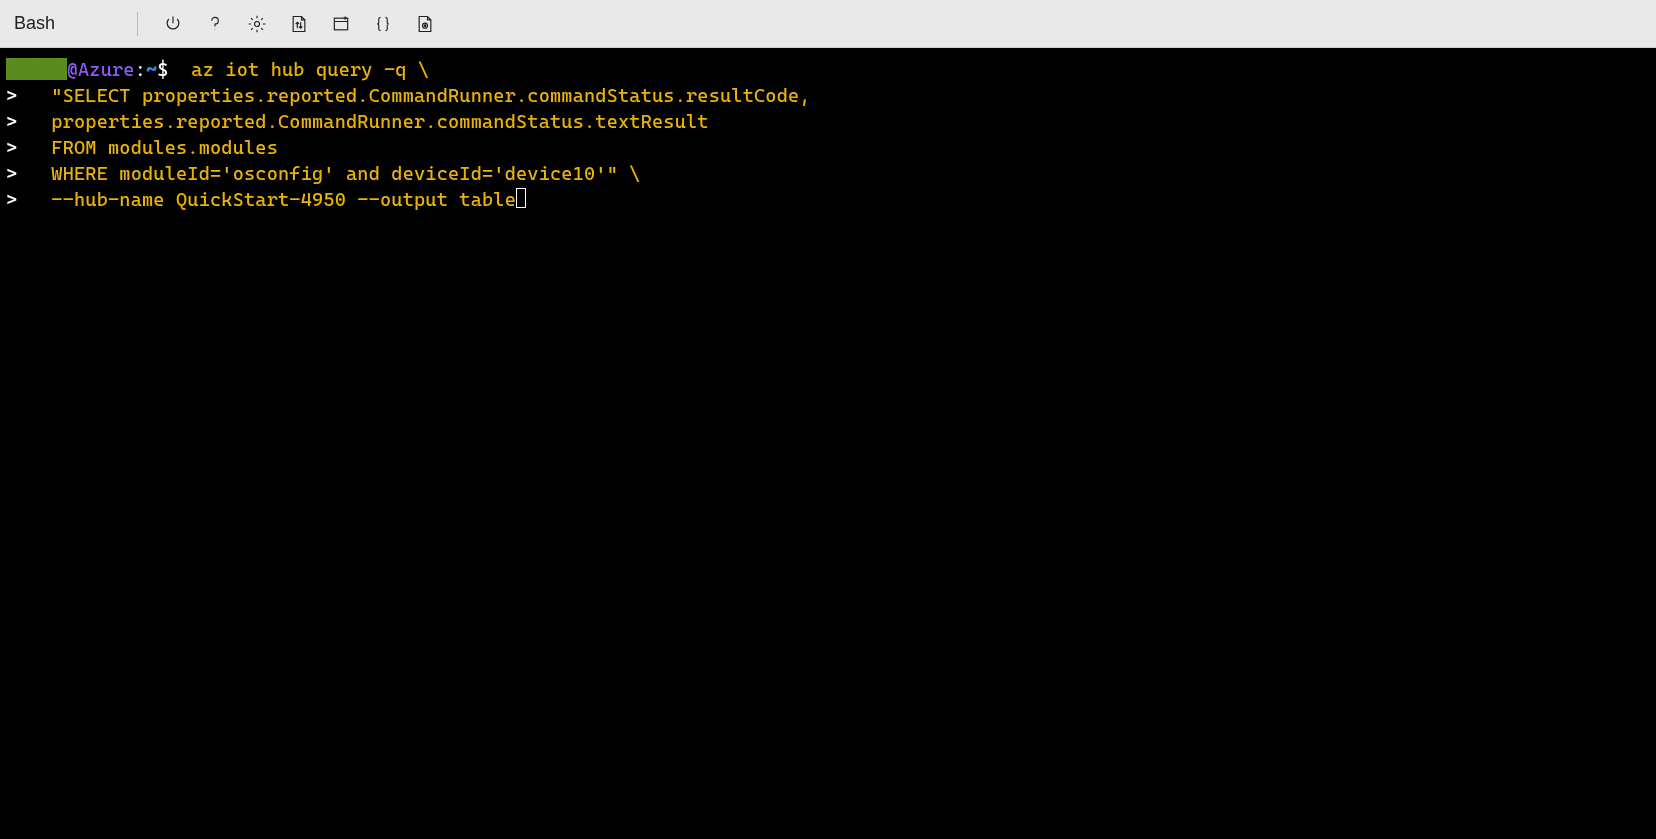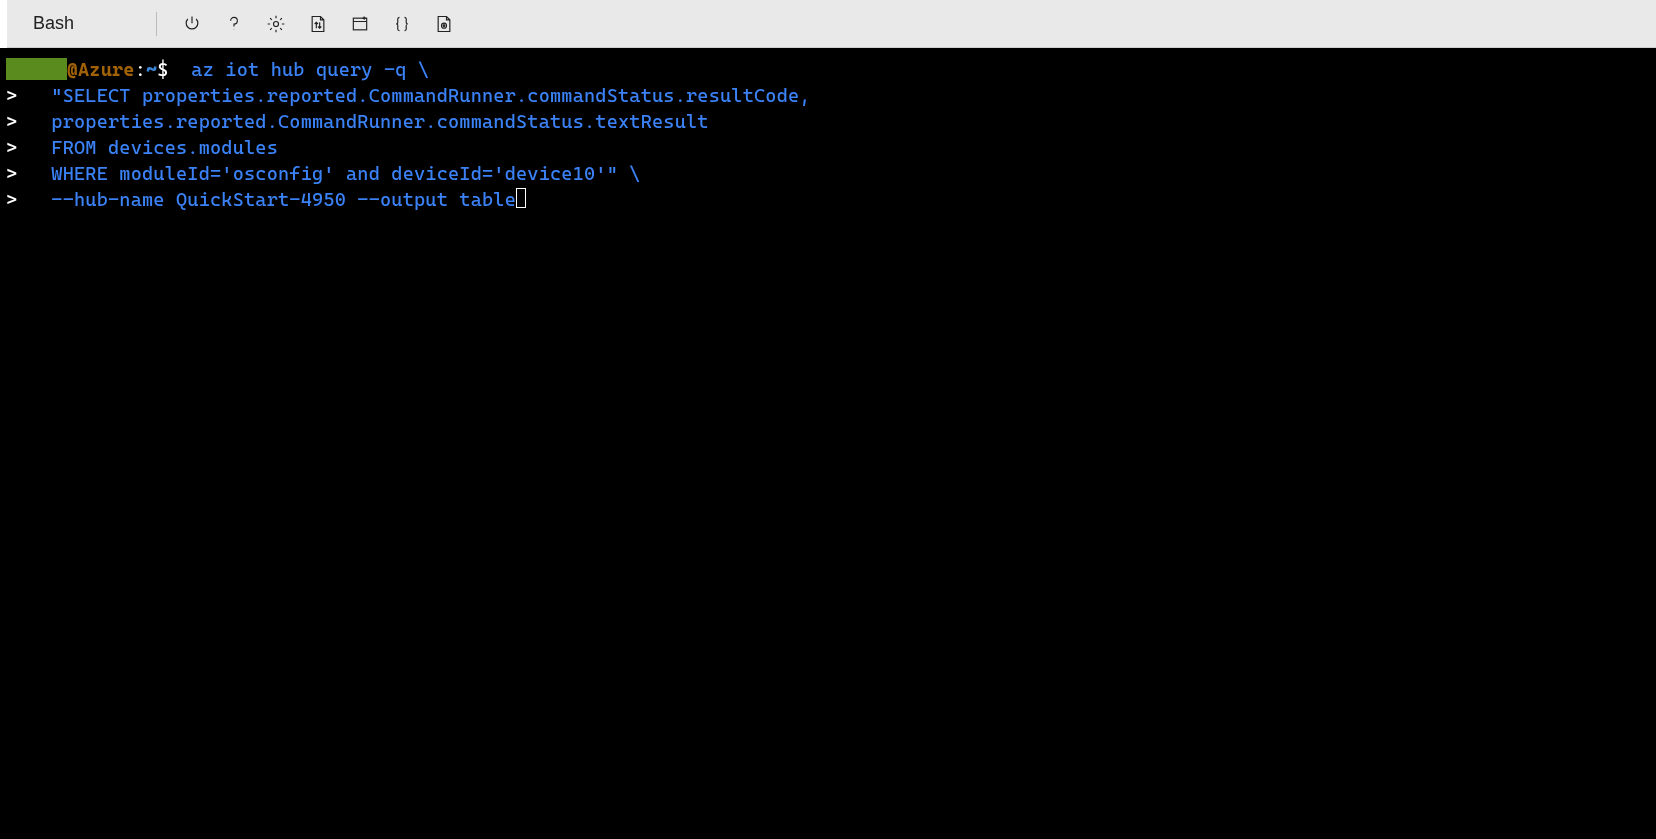--- a/index.html
+++ b/index.html
@@ -12,24 +12,23 @@
       background: #ffffff;
       width: 1656px;
       height: 839px;
       overflow: hidden;
     }
     .toolbar {
       height: 48px;
       background: #e9e9e9;
       display: flex;
       align-items: center;
-      padding: 0 24px;
+      padding: 0 12px;
       border-bottom: 1px solid #d0d0d0;
       gap: 0;
-      margin-left: 7px;
     }
     .shell-selector {
       display: flex;
       align-items: center;
       font-size: 18px;
       color: #222;
       padding: 0 8px 0 2px;
       cursor: pointer;
     }
     .shell-selector .label {
@@ -72,35 +71,35 @@
       height: calc(100% - 48px);
       white-space: pre;
       letter-spacing: 0.2px;
     }
     .prompt-user-redacted {
       background: #5a8b1e;
       color: #5a8b1e;
       padding: 0 2px;
     }
     .prompt-host {
-      color: #a16207;
-      font-weight: bold;
+      color: #8b5cf6;
+      font-weight: normal;
     }
     .prompt-colon {
       color: #ffffff;
     }
     .prompt-path {
       color: #3a85d6;
       font-weight: bold;
     }
     .prompt-dollar {
       color: #ffffff;
     }
     .cmd-text {
-      color: #3b82f6;
+      color: #eab308;
     }
     .continuation {
       color: #ffffff;
     }
     .cursor-block {
       display: inline-block;
       width: 10px;
       height: 20px;
       border: 1.5px solid #ffffff;
       vertical-align: text-bottom;
@@ -159,16 +158,16 @@
         <path d="M5 3 L15 3 L19 7 L19 21 L5 21 Z M15 3 L15 7 L19 7"></path>
         <circle cx="12" cy="14" r="3"></circle>
         <circle cx="12" cy="14" r="1" fill="#222"></circle>
       </svg>
   </div>
 </div>
 
 <div class="terminal"><span class="prompt-user-redacted">█████</span><span class="prompt-host">@Azure</span><span class="prompt-colon">:</span><span class="prompt-path">~</span><span class="prompt-dollar">$</span><span class="cmd-text">  az iot hub query -q \</span>
 <span class="continuation">&gt;</span><span class="cmd-text">   "SELECT properties.reported.CommandRunner.commandStatus.resultCode,</span>
 <span class="continuation">&gt;</span><span class="cmd-text">   properties.reported.CommandRunner.commandStatus.textResult</span>
-<span class="continuation">&gt;</span><span class="cmd-text">   FROM devices.modules</span>
+<span class="continuation">&gt;</span><span class="cmd-text">   FROM modules.modules</span>
 <span class="continuation">&gt;</span><span class="cmd-text">   WHERE moduleId='osconfig' and deviceId='device10'" \</span>
 <span class="continuation">&gt;</span><span class="cmd-text">   --hub-name QuickStart-4950 --output table</span><span class="cursor-block"></span>
 </div>
 
 </body></html>

